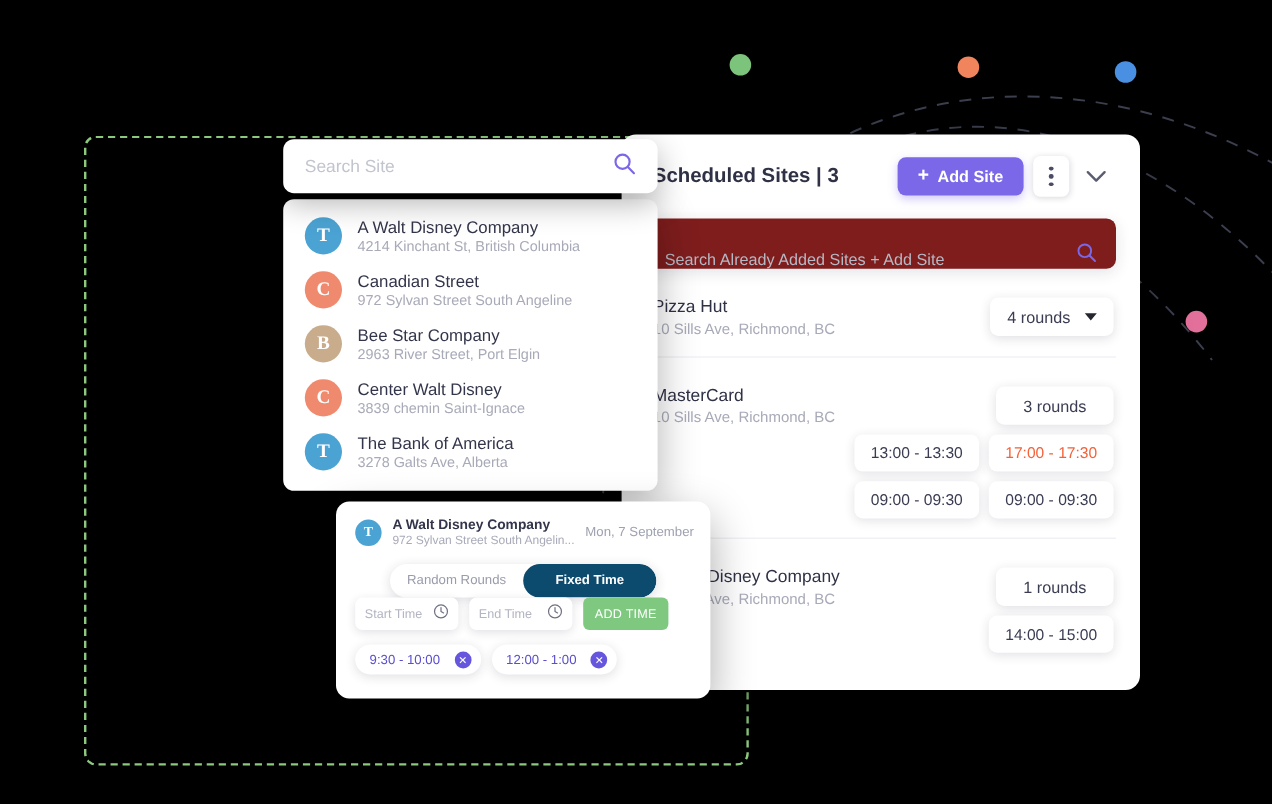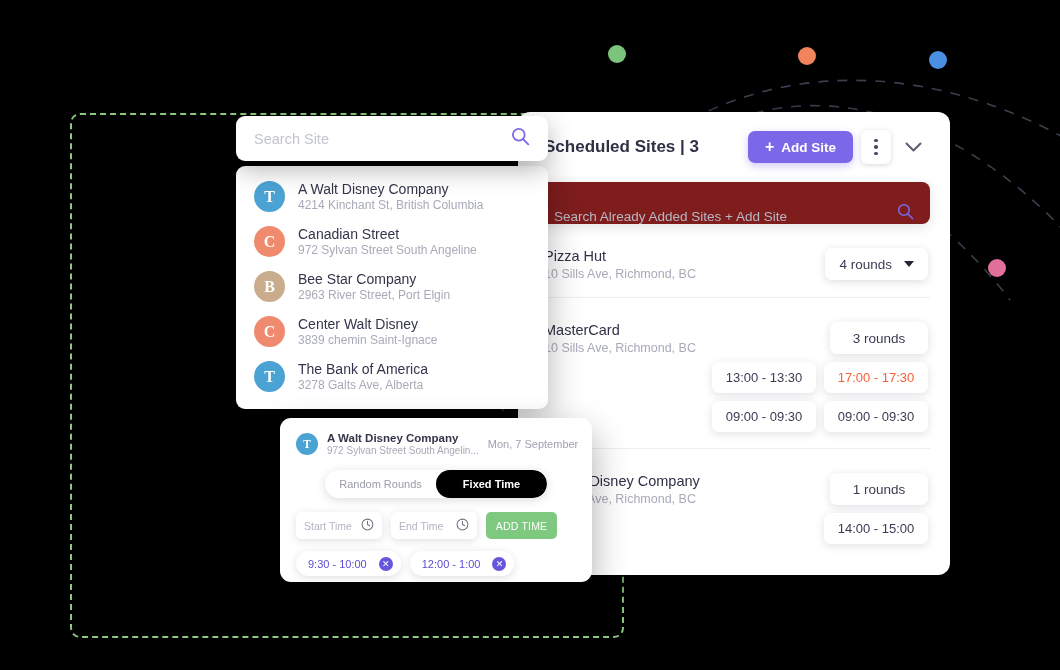--- a/index.html
+++ b/index.html
@@ -330,29 +330,28 @@
   .tg {
     flex: 1;
     display: flex;
     align-items: center;
     justify-content: center;
     font-size: 11px;
     color: #9a9cab;
     cursor: pointer;
   }
   .tg.active {
-    background: #000000;
+    background: #0c4a6e;
     color: #ffffff;
     border-radius: 15px;
     font-weight: bold;
   }
   .time-inputs {
     display: flex;
     gap: 9px;
-    margin-top: 14px;
     align-items: center;
   }
   .t-input {
     width: 86px;
     height: 27px;
     background: #fff;
     border-radius: 6px;
     box-shadow: 0 2px 8px rgba(40,40,70,0.14);
     display: flex;
     align-items: center;

